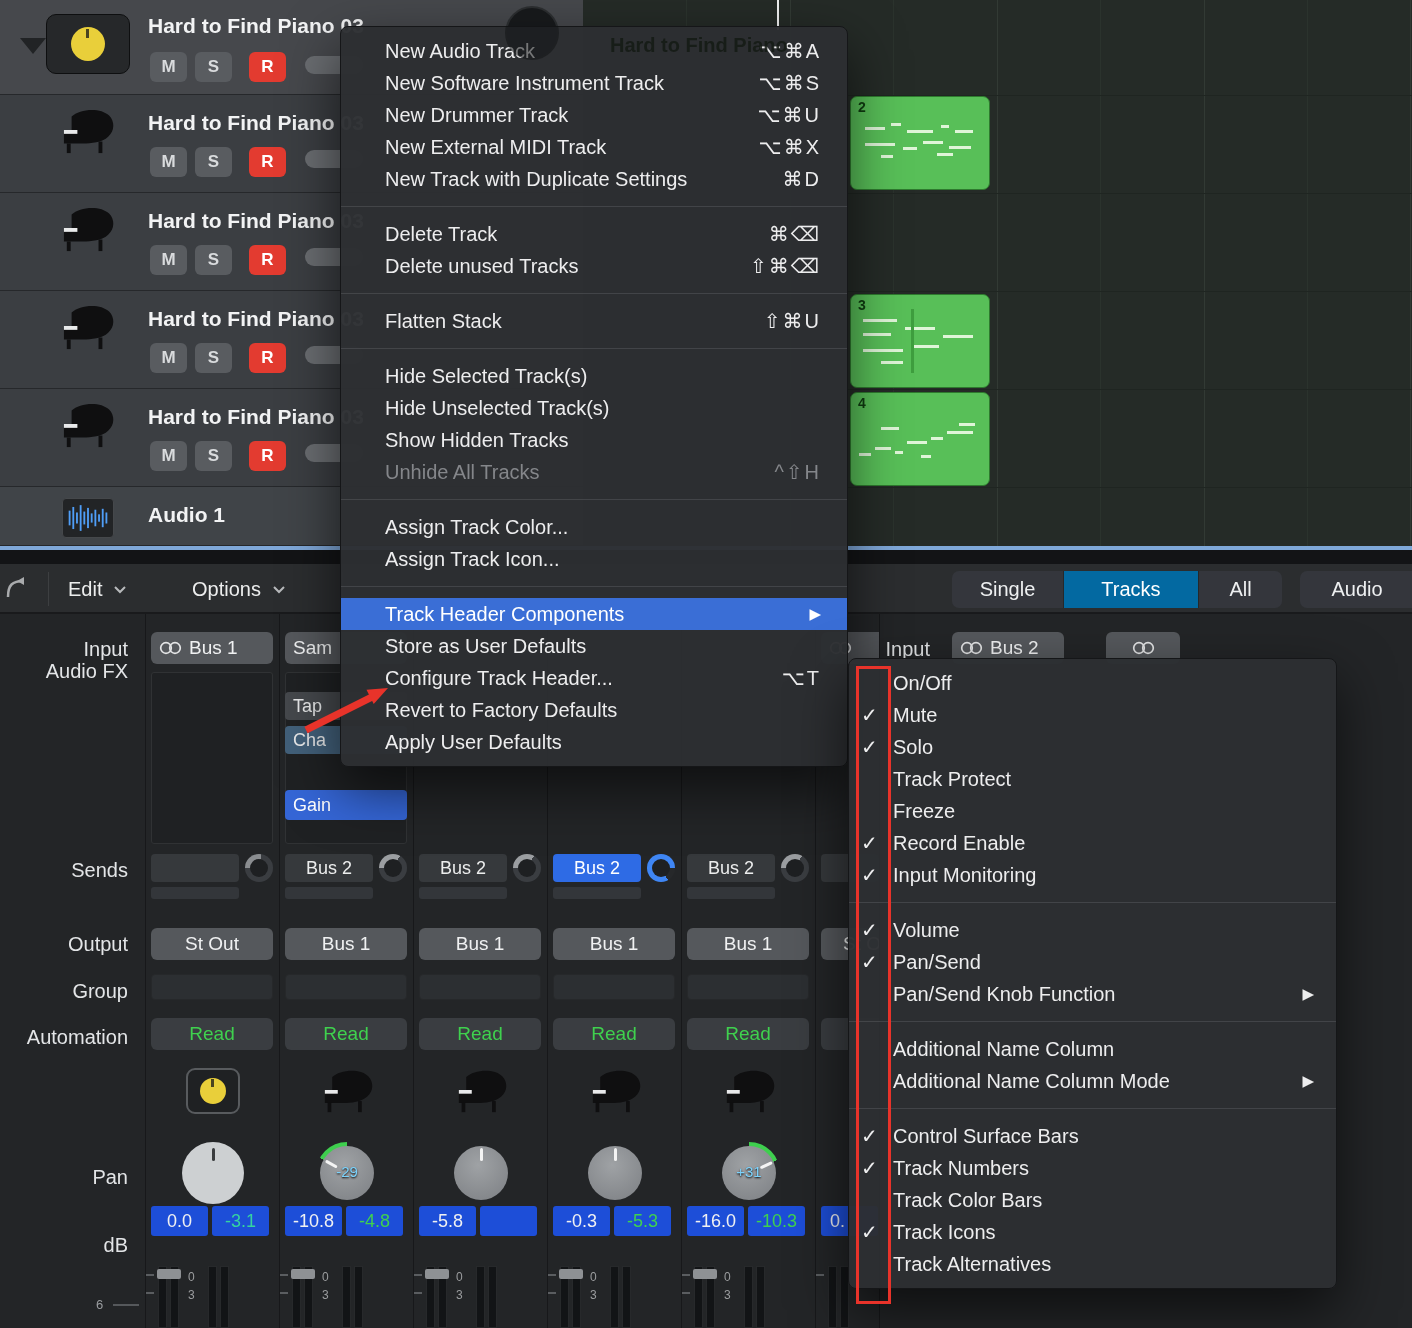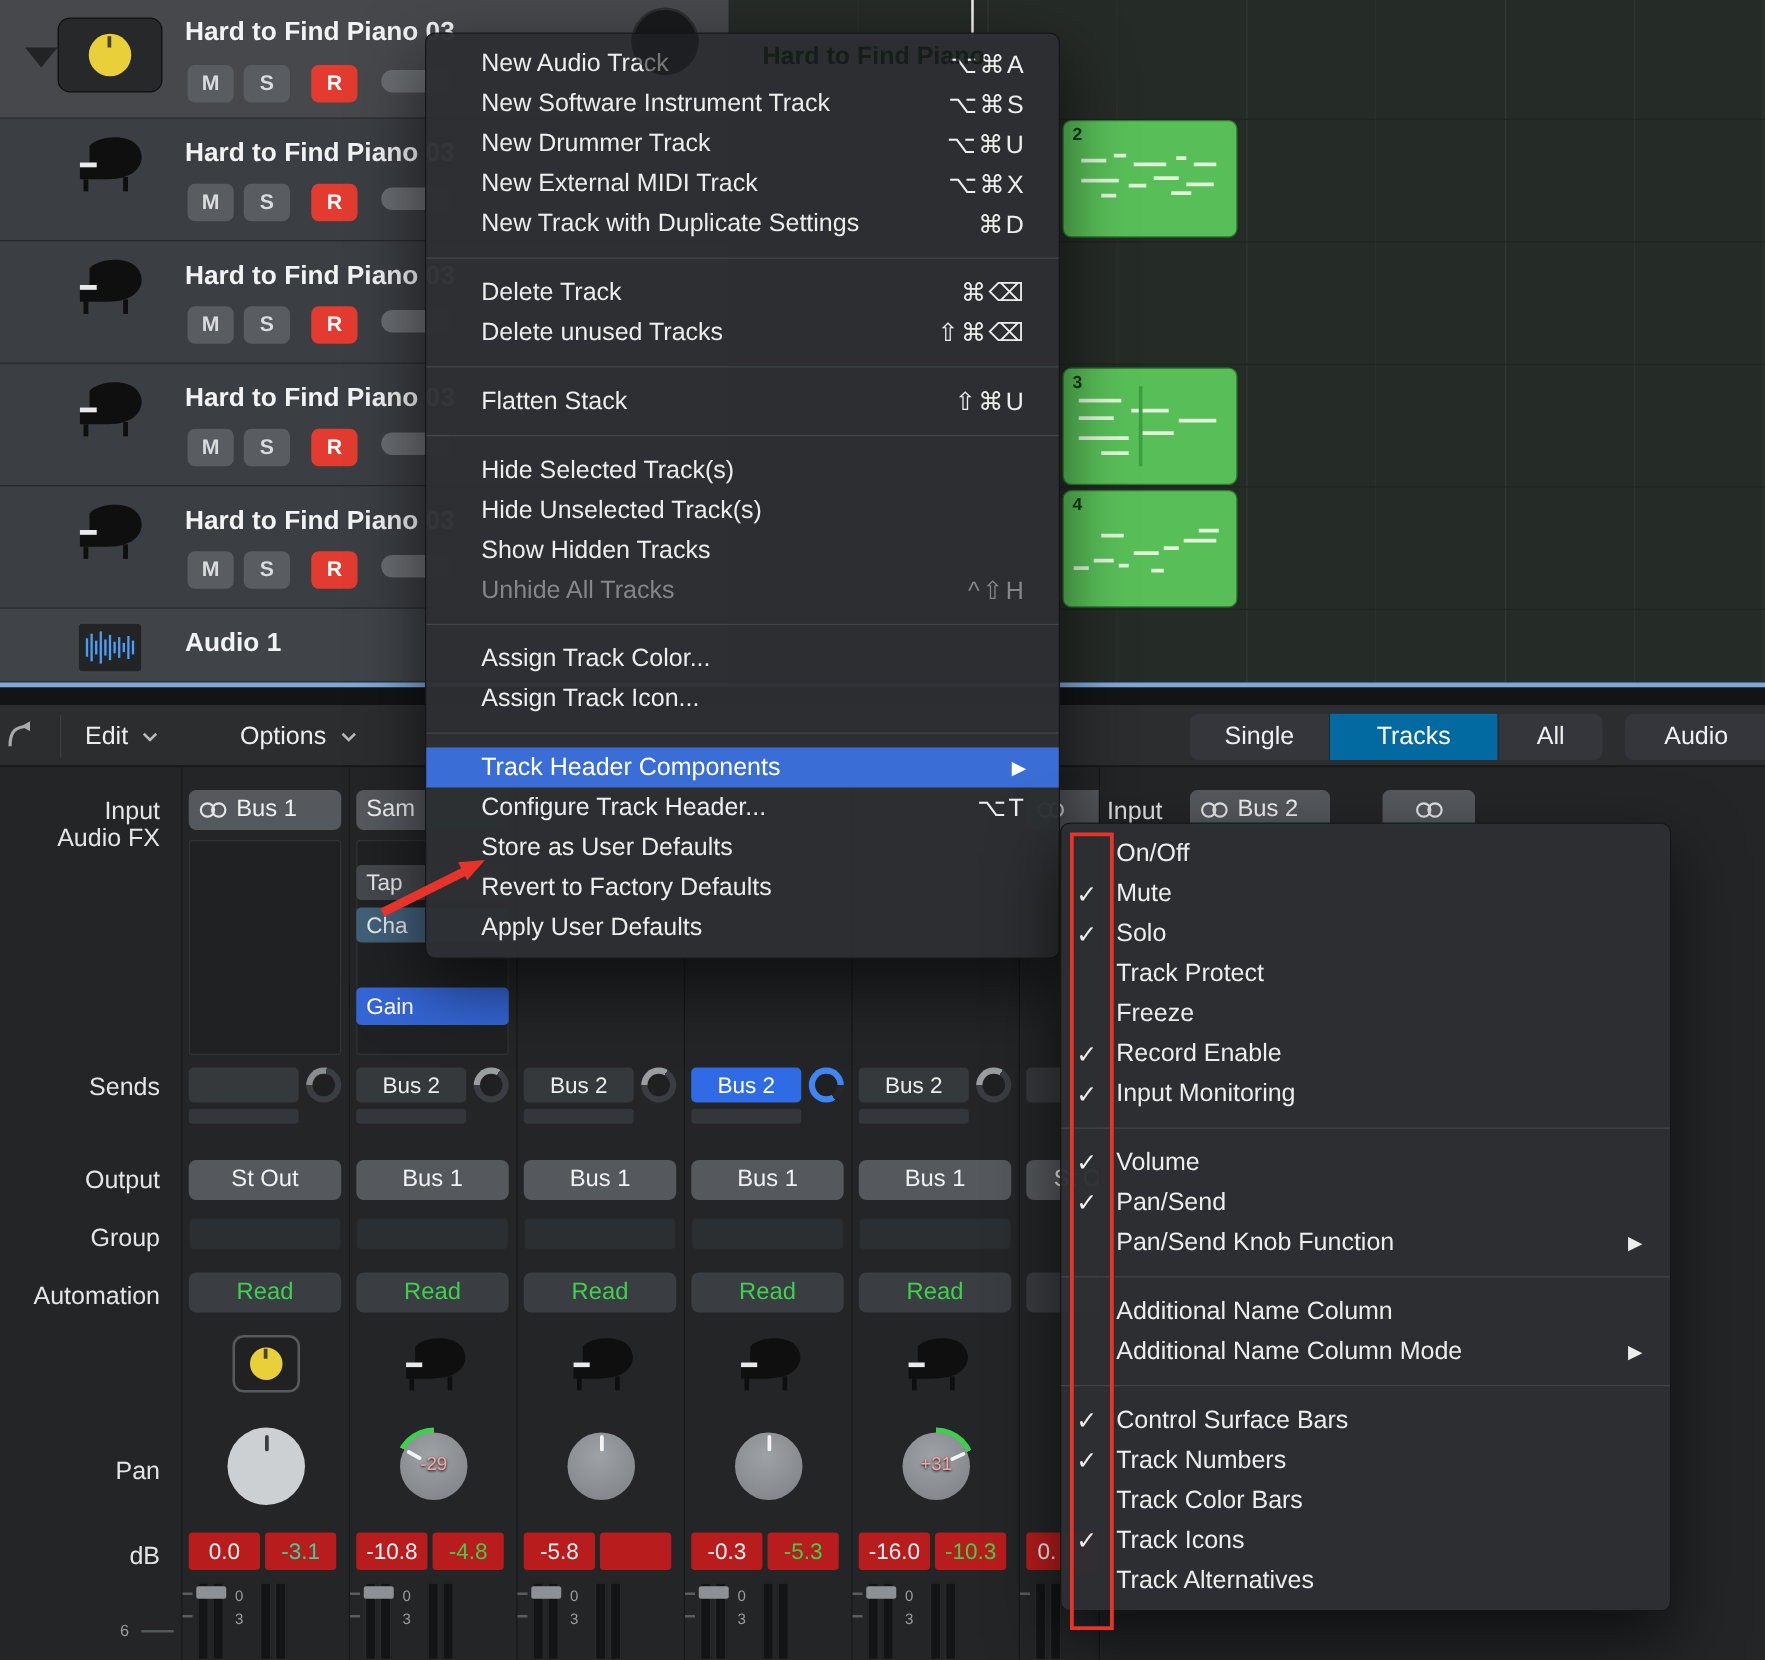--- a/index.html
+++ b/index.html
@@ -70,22 +70,22 @@
   .strip .piano{position:absolute;left:37px;top:452px;width:60px;height:48px}
   .yk{position:absolute;left:40px;top:454px;width:54px;height:46px;background:#1f2123;border:2px solid #585b5e;border-radius:9px;display:flex;align-items:center;justify-content:center}
   .yk-c{width:26px;height:26px;border-radius:50%;background:#e9cf3a;position:relative}
   .yk-c::after{content:"";position:absolute;left:11px;top:1px;width:3px;height:8px;background:#4a4420}
   .pan{position:absolute;left:36px;top:528px;width:62px;height:62px}
   .pan-ring{position:absolute;inset:0;border-radius:50%}
   .pan-body{position:absolute;inset:4px;border-radius:50%;background:radial-gradient(circle at 45% 35%, #9fa2a5, #7c7f83)}
   .pan-body.light{inset:0;background:#cdd0d2}
   .pan-ptr{position:absolute;left:calc(50% - 1.5px);top:6px;width:3px;height:13px;background:#f4f4f4;border-radius:2px;transform-origin:50% 25px}
   .pan-ptr.dark{background:#3a3c3e}
-  .pan-val{position:absolute;left:0;width:100%;top:21px;text-align:center;font-size:15px;color:#fca5a5;text-shadow:0 1px 2px #000}
-  .db-l,.db-r{position:absolute;top:612px;width:57px;height:30px;background:#b91c1c;border-radius:3px;display:flex;align-items:center;justify-content:center;font-size:18px;color:#f0f1f2}
+  .pan-val{position:absolute;left:0;width:100%;top:21px;text-align:center;font-size:15px;color:#7dd3fc;text-shadow:0 1px 2px #000}
+  .db-l,.db-r{position:absolute;top:592px;width:57px;height:30px;background:#1d4ed8;border-radius:3px;display:flex;align-items:center;justify-content:center;font-size:18px;color:#f0f1f2}
   .db-l{left:5px}.db-r{left:66px}
   .db-r.green{color:#3fd14e}.db-r.teal{color:#35d3a0}
   .meters{position:absolute;left:0;top:652px;width:134px;height:62px}
   .mslot{position:absolute;top:0;width:9px;height:62px;background:#121416;border:1px solid #27292b}
   .mnum{position:absolute;left:42px;font-size:12px;color:#9b9d9f}
   .mtick{position:absolute;left:0;width:8px;height:2px;background:#5a5d60}
   .mhandle{position:absolute;left:11px;top:3px;width:24px;height:10px;background:#8e9194;border-radius:2px}
   .scale6{position:absolute;left:96px;top:1297px;font-size:13px;color:#9a9da0}
   .scale6-dash{position:absolute;left:113px;top:1304px;width:26px;height:2px;background:#55585b}
 
@@ -614,25 +614,25 @@
       </div>
     <div class="mi">
         <span>Assign Track Icon...</span>
       </div>
     <div class="msep"></div>
     <div class="mi hl">
         <span>Track Header Components</span>
         <span class="arr">▶</span>
       </div>
     <div class="mi">
+        <span>Store as User Defaults</span>
+      </div>
+    <div class="mi">
         <span>Configure Track Header...</span>
         <span class="sc">⌥T</span>
-      </div>
-    <div class="mi">
-        <span>Store as User Defaults</span>
       </div>
     <div class="mi">
         <span>Revert to Factory Defaults</span>
       </div>
     <div class="mi">
         <span>Apply User Defaults</span>
       </div>
   </div>
 
   <div class="ghost-text">Hard to Find Piano 03</div>

